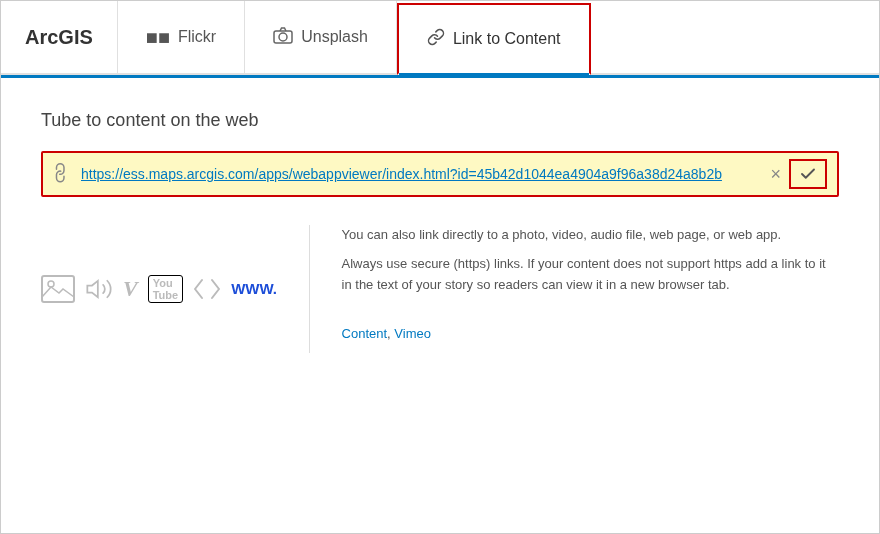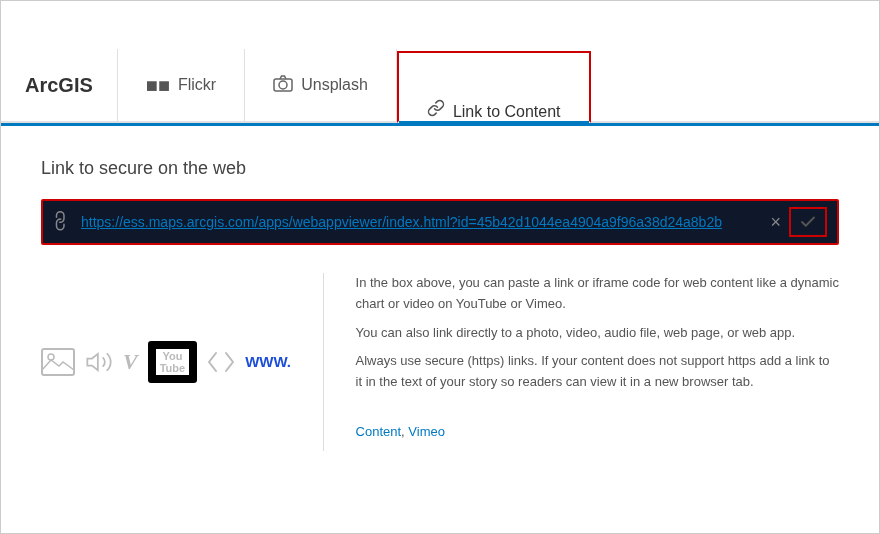--- a/index.html
+++ b/index.html
@@ -12,21 +12,20 @@
       border: 1px solid #ccc;
     }
 
     
     .header {
       display: flex;
       align-items: stretch;
       border-bottom: 2px solid #e0e0e0;
       height: 74px;
       padding: 0;
-      margin-top: 48px;
     }
     .header-brand {
       display: flex;
       align-items: center;
       padding: 0 24px;
       font-size: 20px;
       font-weight: bold;
       color: #333;
       border-right: 1px solid #e0e0e0;
     }
@@ -39,21 +38,20 @@
       border-right: 1px solid #e0e0e0;
       cursor: pointer;
       position: relative;
       gap: 8px;
     }
     .header-tab.active {
       border: 2px solid #c00;
       border-bottom: none;
       color: #333;
       font-weight: 500;
-      align-items: flex-end;
     }
     .header-tab.active::after {
       content: '';
       position: absolute;
       bottom: -4px;
       left: 0;
       right: 0;
       height: 4px;
       background: #0079c1;
     }
@@ -70,21 +68,21 @@
     }
 
     
     .url-box {
       display: flex;
       align-items: center;
       border: 2px solid #c00;
       border-radius: 2px;
       padding: 6px 10px;
       margin-bottom: 28px;
-      background: #0f172a;
+      background: #fef9c3;
       max-width: 820px;
     }
     .url-box .link-icon {
       color: #888;
       font-size: 18px;
       margin-right: 10px;
       transform: rotate(-45deg);
       display: inline-block;
     }
     .url-input {
@@ -212,21 +210,21 @@
     </span>
     <span>Link to Content</span>
   </div>
 
   <div class="spacer"></div>
 </div>
 
 <div style="height:3px; background:#0079c1; margin-top:0;"></div>
 
 <div class="main">
-  <div class="section-title">Link to secure on the web</div>
+  <div class="section-title">Tube to content on the web</div>
 
   <div class="url-box">
     <span class="link-icon">
       <svg width="18" height="18" viewBox="0 0 24 24" fill="none" xmlns="http://www.w3.org/2000/svg">
         <path d="M10 13a5 5 0 0 0 7.54.54l3-3a5 5 0 0 0-7.07-7.07l-1.72 1.71" stroke="#888" stroke-width="2" stroke-linecap="round" stroke-linejoin="round"></path>
         <path d="M14 11a5 5 0 0 0-7.54-.54l-3 3a5 5 0 0 0 7.07 7.07l1.71-1.71" stroke="#888" stroke-width="2" stroke-linecap="round" stroke-linejoin="round"></path>
       </svg>
     </span>
     <input class="url-input" type="text" value="https://ess.maps.arcgis.com/apps/webappviewer/index.html?id=45b42d1044ea4904a9f96a38d24a8b2b" style="">
     <button class="url-clear-btn">×</button>
@@ -252,37 +250,36 @@
         <svg width="28" height="28" viewBox="0 0 24 24" fill="none" xmlns="http://www.w3.org/2000/svg">
           <polygon points="11 5 6 9 2 9 2 15 6 15 11 19 11 5" stroke="#bbb" stroke-width="1.5" fill="none"></polygon>
           <path d="M15.54 8.46a5 5 0 0 1 0 7.07" stroke="#bbb" stroke-width="1.5" stroke-linecap="round"></path>
           <path d="M19.07 4.93a10 10 0 0 1 0 14.14" stroke="#bbb" stroke-width="1.5" stroke-linecap="round"></path>
         </svg>
       </span>
 
       <span class="media-icon" style="font-size:22px; color:#bbb; font-style:italic; font-weight:bold; font-family: Georgia, serif;">V</span>
 
       <span class="media-icon">
-        <span style="border:8px solid #000000; border-radius:3px; padding:1px 4px; font-size:11px; color:#bbb; font-weight:bold;text-align:center;">You<br>Tube</span>
+        <span style="border:1px solid #000000; border-radius:3px; padding:1px 4px; font-size:11px; color:#bbb; font-weight:bold;">You<br>Tube</span>
       </span>
 
       <span class="media-icon icon-code">
         <svg width="28" height="22" viewBox="0 0 28 22" fill="none" xmlns="http://www.w3.org/2000/svg">
           <polyline points="9,2 2,11 9,20" stroke="#bbb" stroke-width="2" stroke-linecap="round" stroke-linejoin="round" fill="none"></polyline>
           <polyline points="19,2 26,11 19,20" stroke="#bbb" stroke-width="2" stroke-linecap="round" stroke-linejoin="round" fill="none"></polyline>
         </svg>
       </span>
 
       <span class="media-icon icon-www" style="font-size:15px; color:#1d4ed8; font-weight:bold;">WWW.</span>
     </div>
 
     <div class="bottom-divider"></div>
 
     <div class="description-text">
-      <p>In the box above, you can paste a link or iframe code for web content like a dynamic chart or video on YouTube or Vimeo.</p>
       <p>You can also link directly to a photo, video, audio file, web page, or web app.</p>
       <p>Always use secure (https) links. If your content does not support https add a link to it in the text of your story so readers can view it in a new browser tab.</p>
       <p>
         <br>
         <a href="#">Content</a>,
         <a href="#">Vimeo</a>
       </p>
     </div>
   </div>
 </div>

